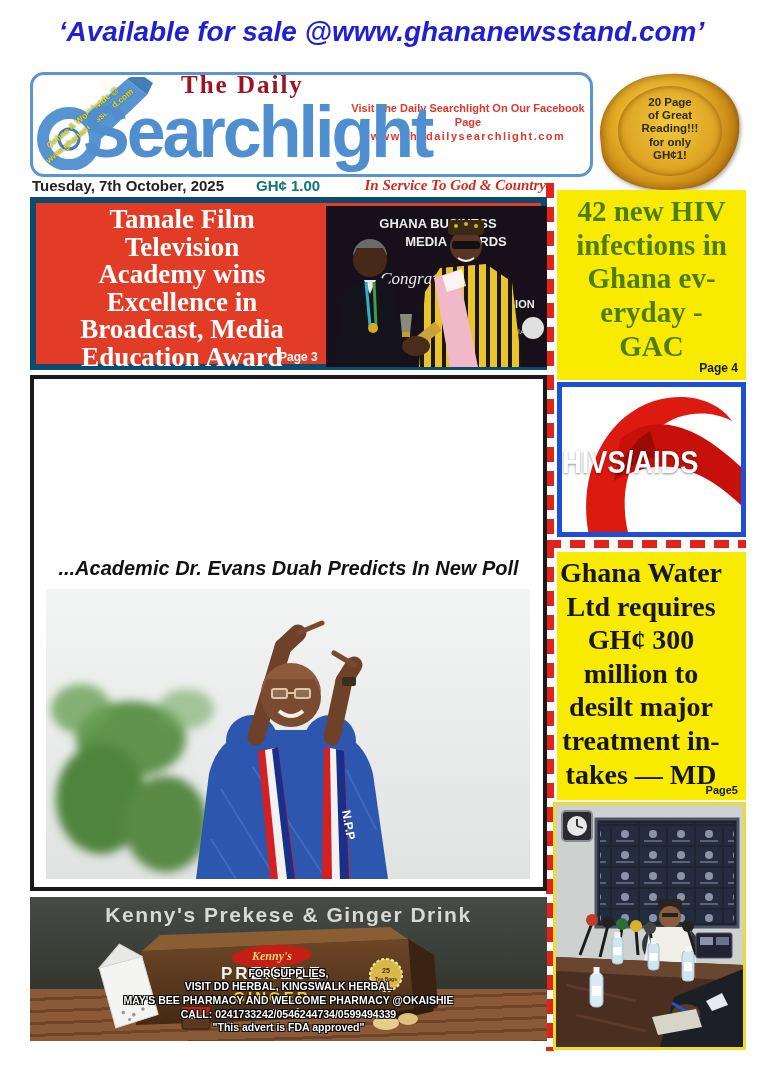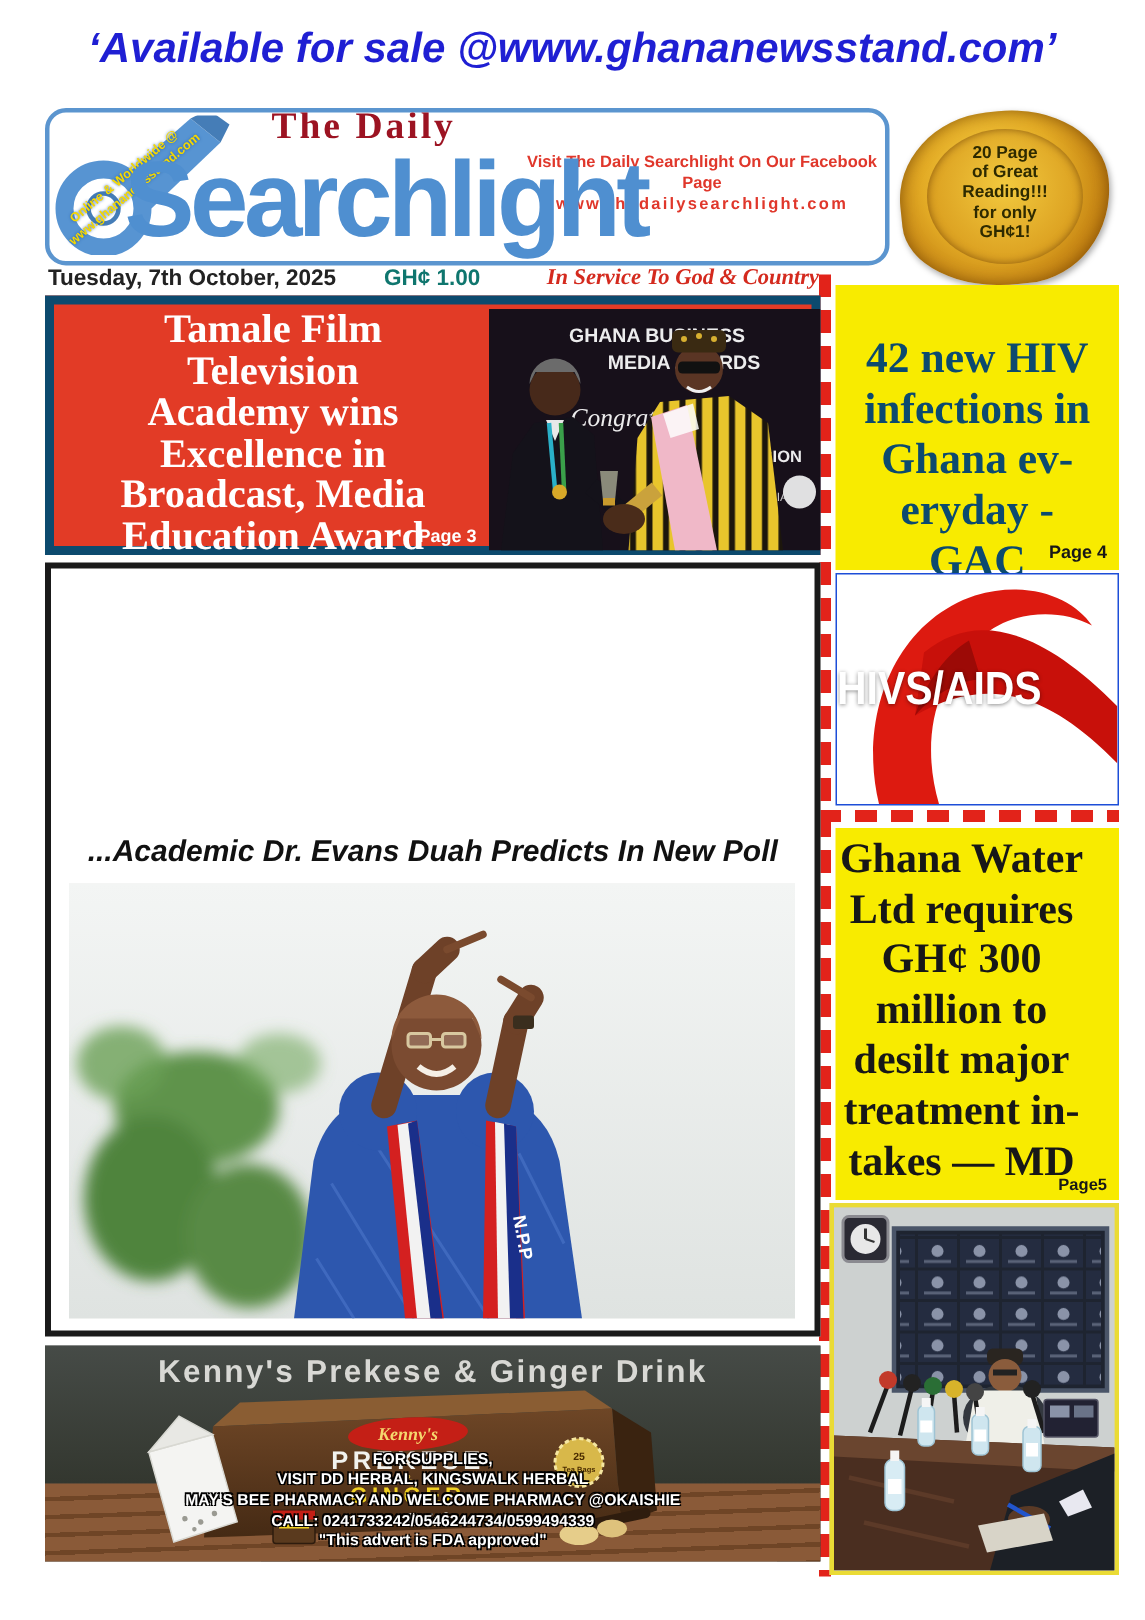--- a/index.html
+++ b/index.html
@@ -63,25 +63,25 @@
   #headline-box{left:30px;top:375px;width:517px;height:516px;border:4px solid #1a1a1a;
         box-sizing:border-box;background:#fff;}
   #main-headline{left:0;top:6px;width:509px;text-align:center;color:#111;
         font-family:"Liberation Serif",serif;font-weight:bold;font-size:50px;line-height:1.05;}
   #main-subhead{left:0;top:178px;width:509px;text-align:center;color:#111;
         font-size:20px;font-weight:bold;font-style:italic;}
   #main-photo{left:12px;top:210px;width:484px;height:290px;background:#e9ebea;}
 
   
   #hiv-box{left:557px;top:190px;width:189px;height:190px;background:#f8eb00;}
-  #hiv-text{left:0;top:5px;width:189px;text-align:center;color:#0c4a6e;
-        font-family:"Liberation Serif",serif;font-weight:bold;font-size:29px;line-height:1.16;margin-top:28px;}
+  #hiv-text{left:0;top:5px;width:189px;text-align:center;color:#4d7c0f;
+        font-family:"Liberation Serif",serif;font-weight:bold;font-size:29px;line-height:1.16;}
   #hiv-page{right:8px;bottom:5px;color:#171717;font-size:12px;font-weight:bold;}
   #ribbon-box{left:557px;top:382px;width:189px;height:155px;background:#fff;
-        border:1px solid #1d4ed8;box-sizing:border-box;overflow:hidden;}
+        border:5px solid #1d4ed8;box-sizing:border-box;overflow:hidden;}
   #ribbon-caption{left:0;top:58px;width:189px;text-align:left;color:#fff;
         font-weight:bold;font-size:31px;letter-spacing:0px;transform:scaleX(.88);
         transform-origin:left;text-shadow:0 1px 3px rgba(0,0,0,.45);}
   #water-box{left:557px;top:552px;width:189px;height:248px;background:#f8eb00;}
   #water-text{left:0;top:4px;width:168px;text-align:center;color:#171717;
         font-family:"Liberation Serif",serif;font-weight:bold;font-size:28px;line-height:1.2;}
   #water-page{right:8px;bottom:4px;color:#171717;font-size:11px;font-weight:bold;}
   #press-photo{left:553px;top:802px;width:193px;height:248px;border:3px solid #eadb35;
         box-sizing:border-box;background:#cdd1d0;}
 

